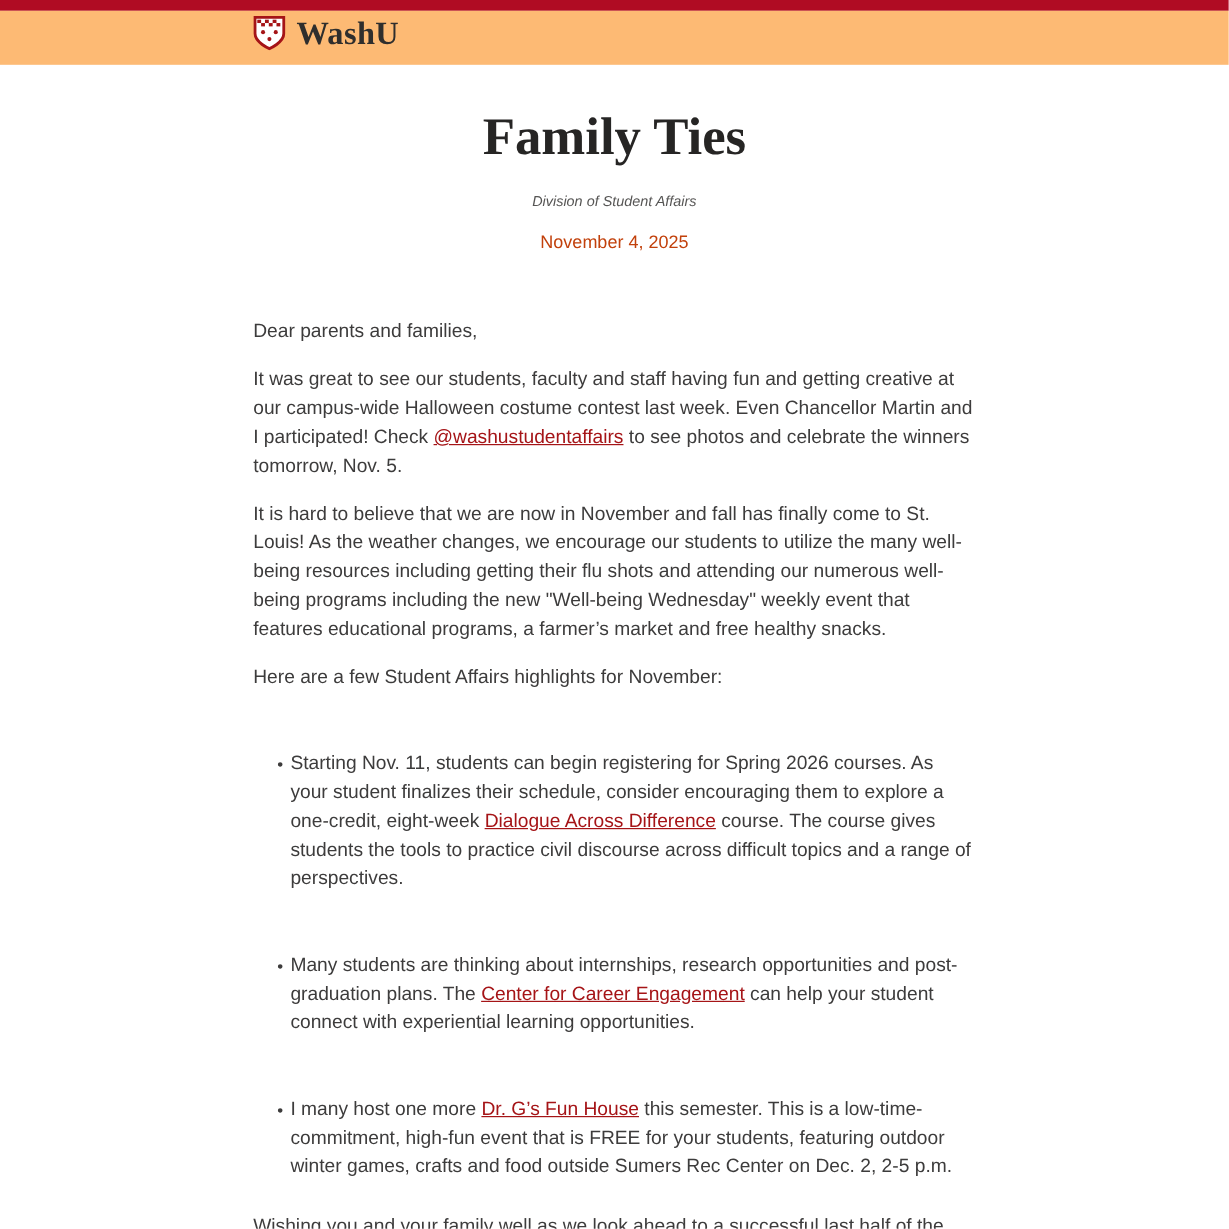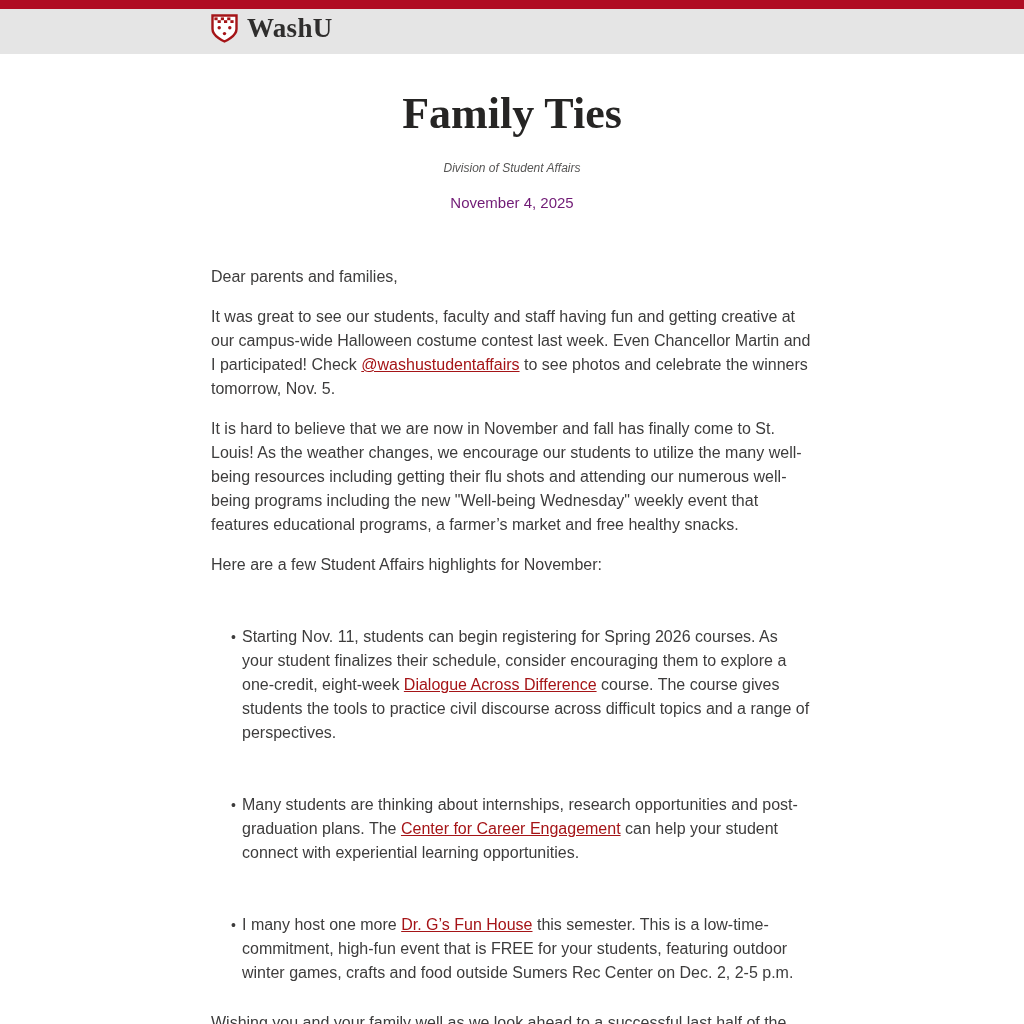--- a/index.html
+++ b/index.html
@@ -5,21 +5,21 @@
   * { margin:0; padding:0; box-sizing:border-box; }
   html,body { width:1024px; height:1024px; overflow:hidden; background:#ffffff; }
   body {
     font-family:"Liberation Sans", sans-serif;
     color:#3d3c3c;
     font-size:16px;
     line-height:24px;
   }
   .top-stripe { height:9px; background:#b00c23; }
   .site-header {
-    background:#e5e5e5;
+    background:#fdba74;
     height:45px;
     display:flex;
     align-items:center;
   }
   .header-inner { width:602px; margin:0 auto; }
   .logo {
     display:inline-flex;
     align-items:center;
     gap:9px;
     text-decoration:none;
@@ -43,21 +43,21 @@
   }
   .subtitle {
     text-align:center;
     font-style:italic;
     color:#565554;
     font-size:12px;
     margin-top:18px;
   }
   .date {
     text-align:center;
-    color:#701a75;
+    color:#c2410c;
     font-size:15px;
     margin-top:11px;
   }
   p.body-par { margin-top:16px; }
   p.salutation { margin-top:50px; }
   a.link {
     color:#a51417;
     text-decoration:underline;
     cursor:pointer;
   }

